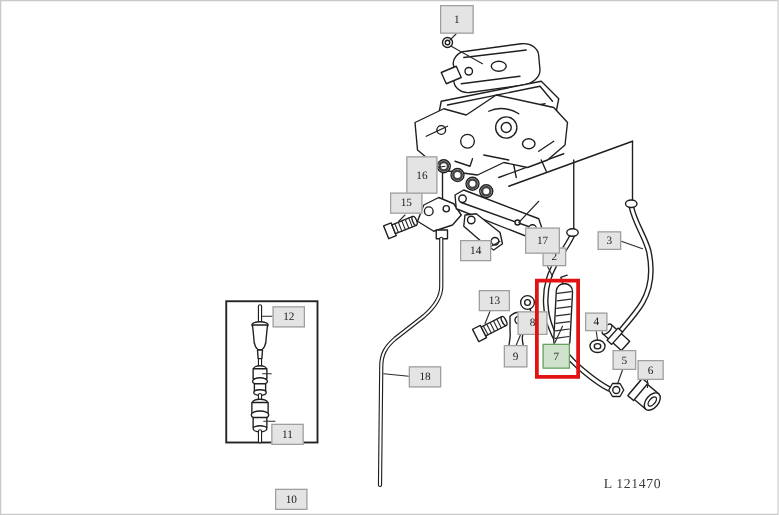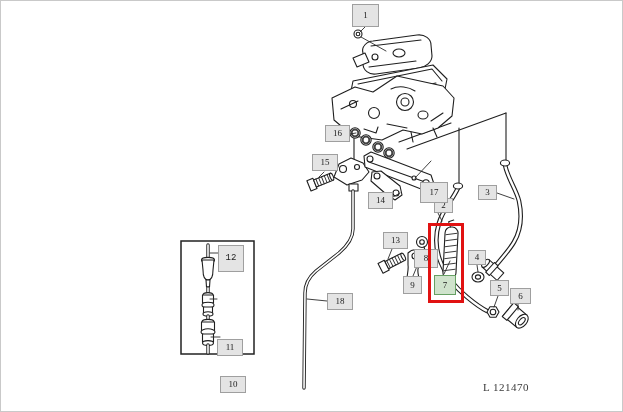--- a/index.html
+++ b/index.html
@@ -266,27 +266,27 @@
   <div class="labels-layer">
       <div class="plabel" style="left: 351px; top: 3px; width: 27px; height: 23px;">1</div>
       <div class="plabel" style="left: 433px; top: 197px; width: 19px; height: 15px;">2</div>
       <div class="plabel" style="left: 477px; top: 184px; width: 19px; height: 15px;">3</div>
       <div class="plabel" style="left: 467px; top: 249px; width: 18px; height: 15px;">4</div>
       <div class="plabel" style="left: 489px; top: 279px; width: 19px; height: 16px;">5</div>
       <div class="plabel" style="left: 509px; top: 287px; width: 21px; height: 16px;">6</div>
       <div class="plabel hl" style="left: 433px; top: 274px; width: 22px; height: 20px;">7</div>
       <div class="plabel" style="left: 413px; top: 248px; width: 24px; height: 19px;">8</div>
       <div class="plabel" style="left: 402px; top: 275px; width: 19px; height: 18px;">9</div>
-      <div class="plabel" style="left: 219px; top: 327px; width: 26px; height: 17px; margin-top: 48px;">10</div>
+      <div class="plabel" style="left: 219px; top: 342px; width: 26px; height: 17px; margin-top: 48px;">10</div>
       <div class="plabel" style="left: 216px; top: 290px; width: 26px; height: 17px; margin-top: 48px;">11</div>
-      <div class="plabel" style="left: 217px; top: 244px; width: 26px; height: 27px; font-family: Liberation Mono, monospace;">12</div>
+      <div class="plabel" style="left: 217px; top: 244px; width: 26px; height: 17px;">12</div>
       <div class="plabel" style="left: 382px; top: 231px; width: 25px; height: 17px;">13</div>
       <div class="plabel" style="left: 367px; top: 191px; width: 25px; height: 17px;">14</div>
       <div class="plabel" style="left: 311px; top: 153px; width: 26px; height: 17px; font-family: Liberation Serif, serif;">15</div>
-      <div class="plabel" style="left: 324px; top: 124px; width: 25px; height: 17px;">16</div>
+      <div class="plabel" style="left: 324px; top: 124px; width: 25px; height: 30px;">16</div>
       <div class="plabel" style="left: 419px; top: 139px; width: 28px; height: 21px; margin-top: 42px;">17</div>
       <div class="plabel" style="left: 326px; top: 292px; width: 26px; height: 17px;">18</div>
     </div>
 
   <div class="highlight-box" style="left: 427px; top: 222px; width: 36px; height: 80px; border-color: rgb(225, 18, 18);"></div>
 
   <div class="footnote">L 121470</div>
 
 </div>
 

